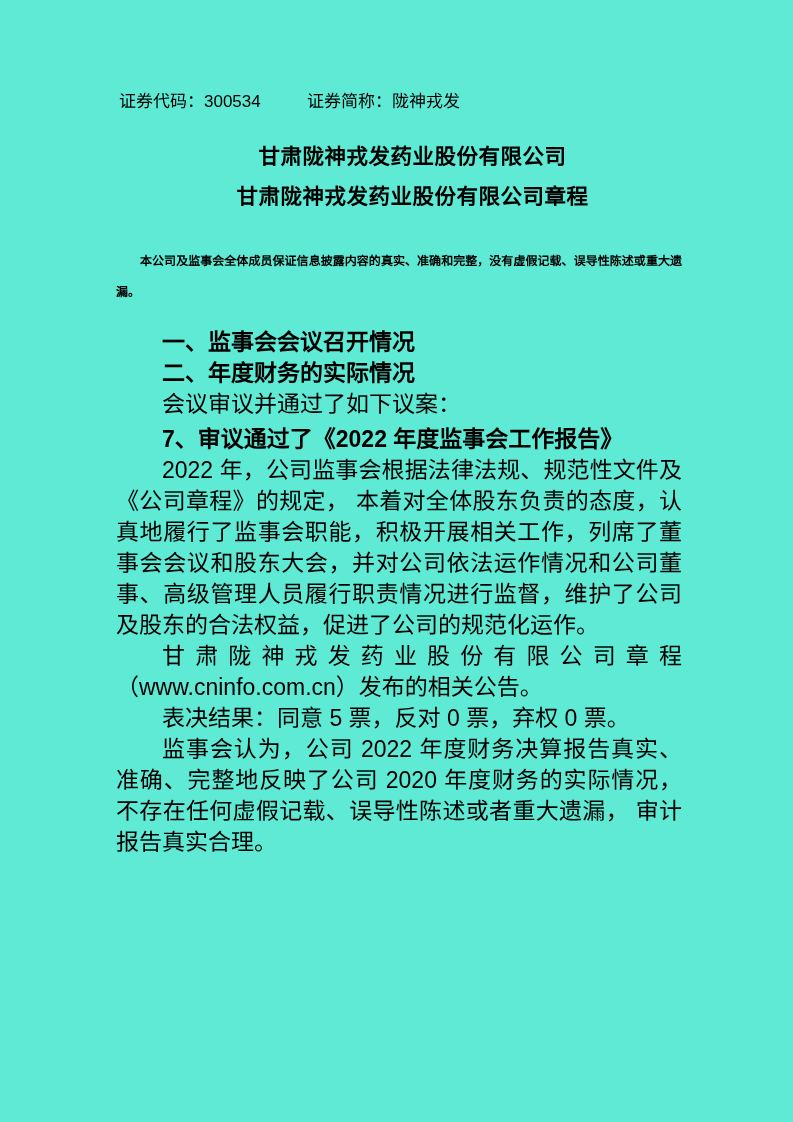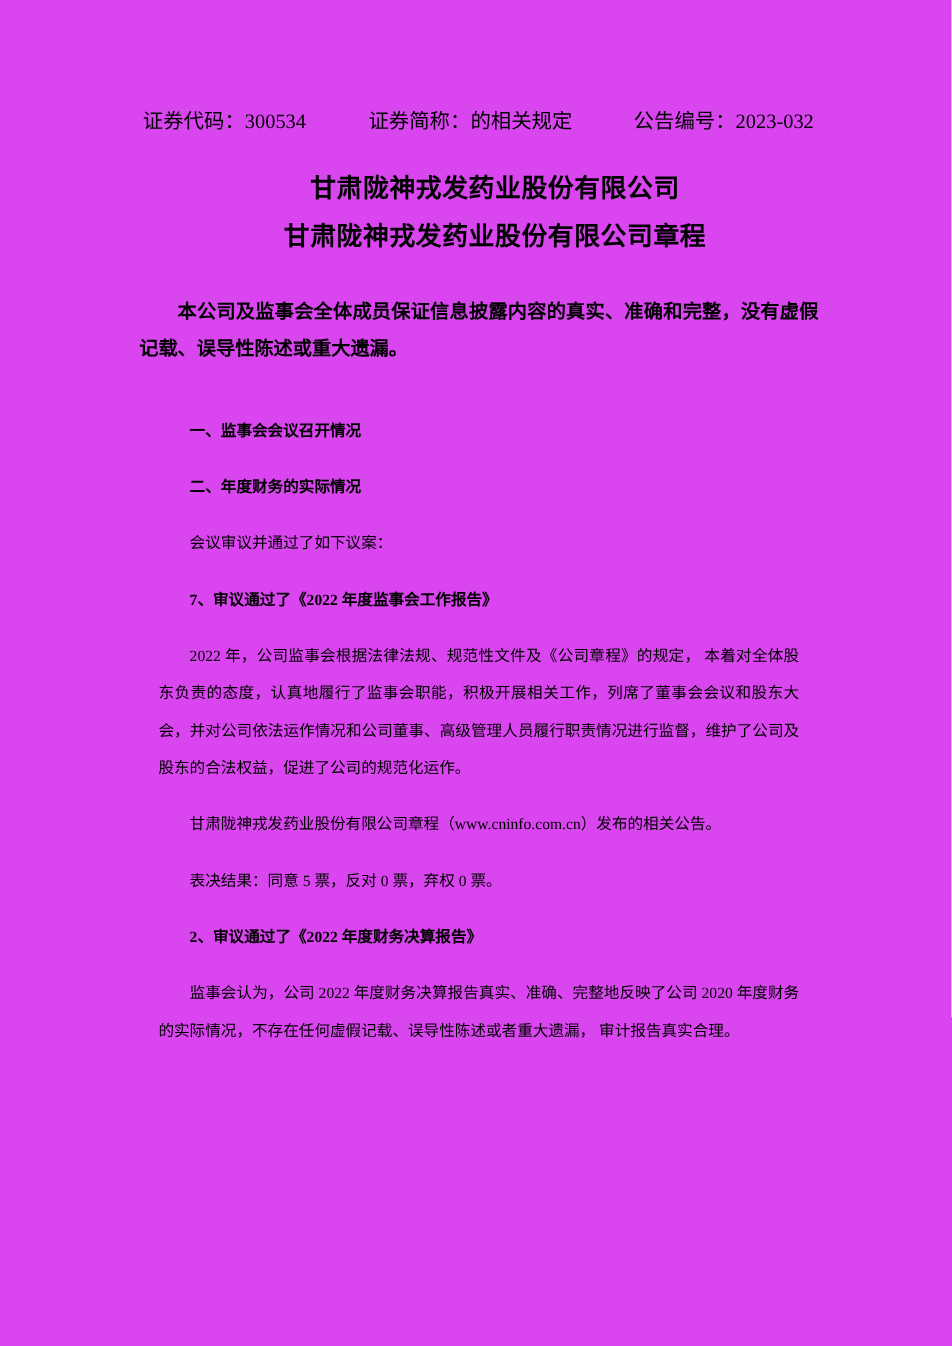--- a/index.html
+++ b/index.html
@@ -4,23 +4,23 @@
 <style>
   html, body {
     margin: 0;
     padding: 0;
     background: #ffffff;
   }
   .page {
     position: relative;
     width: 793px;
     height: 1122px;
-    background: #d946ef;
+    background: #5eead4;
     color: #000000;
-    font-family: Liberation Serif, serif;
+    font-family: Liberation Sans, sans-serif;
     overflow: hidden;
   }
   
   .doc-meta {
     position: absolute;
     top: 90px;
     left: 0;
     width: 100%;
     height: 26px;
     font-size: 17px;
@@ -45,57 +45,56 @@
     margin-left: 16px;
   }
 
   
   .statement {
     position: absolute;
     top: 246px;
     left: 116px;
     width: 566px;
     font-weight: bold;
-    font-size: 16px;
+    font-size: 12px;
     line-height: 30.5px;
     text-indent: 2em;
     text-align: justify;
   }
 
   
   .doc-body {
     position: absolute;
     top: 327px;
     left: 116px;
     width: 566px;
     font-size: 17px;
     line-height: 31px;
     text-align: justify;
   }
   .doc-body p, .doc-body h2, .doc-body h3 {
-    margin: 16px;
+    margin: 0;
     padding: 0;
-    font-size: 13px;
+    font-size: 23px;
     text-indent: 2em;
   }
   .doc-body h2, .doc-body h3 {
     font-weight: bold;
     text-align: left;
   }
   .doc-body h3 { margin-top: 4px; }
 </style>
 </head>
 <body>
 
 <div class="page">
 
   <div class="doc-meta">
     <span class="meta-code">证券代码：300534</span>
-    <span class="meta-name">证券简称：的相关规定</span>
-    <span class="meta-number">公告编号：2023-032</span>
+    <span class="meta-name">证券简称：陇神戎发</span>
   </div>
 
   <div class="doc-title">
     <div>甘肃陇神戎发药业股份有限公司</div>
     <div>甘肃陇神戎发药业股份有限公司章程</div>
   </div>
 
   <div class="statement">本公司及监事会全体成员保证信息披露内容的真实、准确和完整，没有虚假记载、误导性陈述或重大遗漏。</div>
 
   <div class="doc-body">
@@ -109,19 +108,18 @@
 
     <h3>7、审议通过了《2022 年度监事会工作报告》</h3>
 
     <p>2022 年，公司监事会根据法律法规、规范性文件及《公司章程》的规定， 本着对全体股东负责的态度，认真地履行了监事会职能，积极开展相关工作，列席了董事会会议和股东大会，并对公司依法运作情况和公司董事、高级管理人员履行职责情况进行监督，维护了公司及股东的合法权益，促进了公司的规范化运作。</p>
 
     <p>甘肃陇神戎发药业股份有限公司章程（www.cninfo.com.cn）发布的相关公告。</p>
 
     <p>表决结果：同意 5 票，反对 0 票，弃权 0 票。</p>
 
 
-    <h3>2、审议通过了《2022 年度财务决算报告》</h3>
 
     <p>监事会认为，公司 2022 年度财务决算报告真实、准确、完整地反映了公司 2020 年度财务的实际情况，不存在任何虚假记载、误导性陈述或者重大遗漏， 审计报告真实合理。</p>
 
   </div>
 
 </div>
 
 </body></html>

